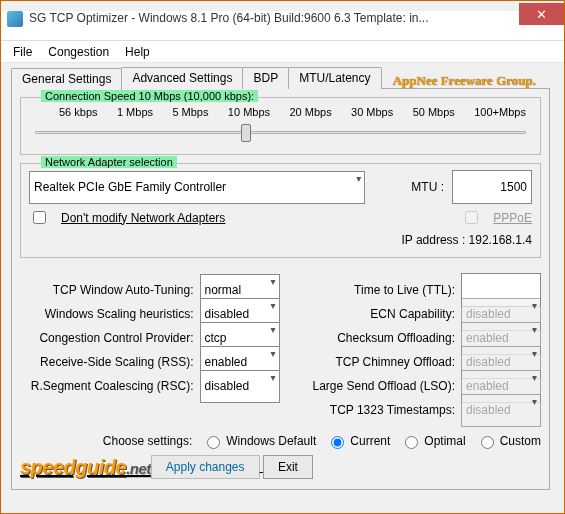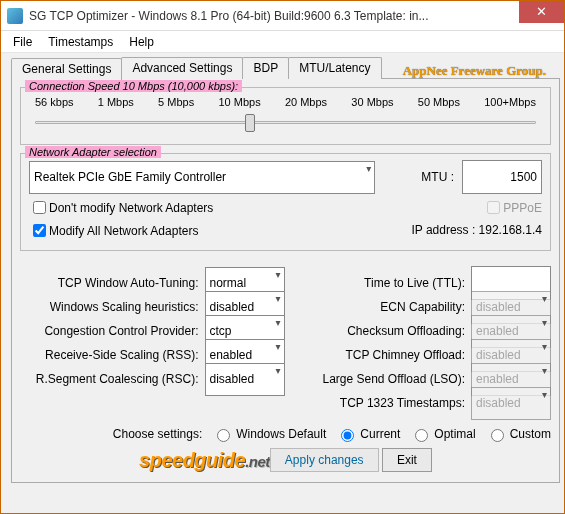--- a/index.html
+++ b/index.html
@@ -1,73 +1,73 @@
 <!DOCTYPE html>
 <html><head>
 <meta charset="utf-8">
 <style>
   * { box-sizing: border-box; font-family: "Segoe UI", Tahoma, sans-serif; }
   body { margin: 0; background: #fff; }
   .window { width: 565px; height: 514px; border: 1px solid #c86400; background: #f0f0f0; display: flex; flex-direction: column; }
-  .titlebar { height: 30px; background: #fff; display: flex; align-items: center; border-bottom: 1px solid #ddd; }
+  .titlebar { height: 30px; background: #fff; display: flex; align-items: flex-start; border-bottom: 1px solid #ddd; margin-top: 10px; }
   .title-icon { width: 16px; height: 16px; margin: 0 6px; background: linear-gradient(135deg,#5bc0de,#337ab7); border-radius: 2px; }
   .title-text { flex: 1; font-size: 12px; color: #333; white-space: nowrap; overflow: hidden; }
   .close-btn { width: 45px; height: 22px; background: #c75050; color: #fff; display: flex; align-items: center; justify-content: center; font-size: 13px; cursor: pointer; margin-top:-8px}
   .menubar { height: 22px; background: #fff; display: flex; align-items: center; padding: 0 4px; font-size: 12px; border-bottom: 1px solid #e6e6e6; }
   .menu-item { padding: 2px 8px; cursor: pointer; }
-  .client { flex: 1; padding: 4px 4px 8px 10px; position: relative; }
+  .client { flex: 1; padding: 4px 14px 8px 10px; position: relative; }
   .tabs { display: flex; font-size: 12px; position: relative; z-index: 2; }
   .tab { padding: 3px 10px 4px 10px; border: 1px solid #aaa; border-bottom: none; background: #f0f0f0; margin-right: -1px; border-radius: 2px 2px 0 0; cursor: pointer; }
   .tab.active { background: #f0f0f0; position: relative; top: 1px; }
   .tab-body { border: 1px solid #aaa; padding: 8px 8px 10px 8px; font-size: 12px; margin-top: -1px; }
   .watermark { position: absolute; right: 14px; top: 6px; font-size: 13px; font-weight: bold; color: #f49b00; font-family: "Comic Sans MS", cursive; text-shadow: 0 0 1px #333; }
   .fieldset { border: 1px solid #bbb; padding: 6px 8px 10px 8px; margin-bottom: 8px; position: relative; }
-  .legend { position: absolute; top: -8px; left: 4px; background: #f9a8d4; padding: 0 4px; font-size: 11px; font-style: italic; }
-  .slider-labels { display: flex; justify-content: space-between; font-size: 11px; padding: 2px 6px 0 6px; }
+  .legend { position: absolute; top: -8px; left: 20px; background: #86efac; padding: 0 4px; font-size: 11px; }
+  .slider-labels { display: flex; justify-content: space-between; font-size: 11px; padding: 2px 6px 0 6px; margin-left: 24px; }
   .slider-track { position: relative; height: 24px; margin: 2px 6px 0 6px; }
   .track-line { position: absolute; top: 11px; left: 0; right: 0; height: 3px; background: #e7e7e7; border: 1px solid #b0b0b0; border-radius: 1px; }
   .thumb { position: absolute; top: 4px; width: 10px; height: 18px; background: #ddd; border: 1px solid #777; border-radius: 2px; cursor: pointer; }
   .na-row { display: flex; align-items: center; gap: 8px; }
   .combo { flex: 1; height: 33px; border: 1px solid #888; background: #fff; font-size: 12px; padding: 1px 4px; appearance: none; }
   .combo-wrap { position: relative; display: inline-block; }
   .combo-wrap::after { content: "▾"; position: absolute; right: 4px; top: 2px; font-size: 10px; color: #555; pointer-events: none; }
   .txt { height: 34px; border: 1px solid #888; background: #fff; font-size: 12px; padding: 1px 4px; text-align: right; width: 80px; }
-  .chk { display: flex; align-items: center; gap: 0; font-size: 12px; margin-top: 4px; }
+  .chk { display: flex; align-items: center; gap: 12px; font-size: 12px; margin-top: 4px; text-decoration: underline; }
   .chk input { width: 13px; height: 13px; }
   .chk.disabled { color: #999; }
   .ip { text-align: right; margin-top: 6px; font-size: 12px; }
   .cols { display: flex; gap: 2px; margin-top: 19px; }
   .col { flex: 1; }
   .setting-row { display: flex; align-items: center; justify-content: flex-end; gap: 6px; margin: 2px 0; height: 22px; }
   .setting-row label { flex: 1; text-align: right; font-size: 12px; white-space: nowrap; }
   .setting-row .combo-wrap { width: 80px; }
   .setting-row .combo-wrap select { width: 80px; }
   .setting-row input.txt { width: 80px; }
   .bottom-row { display: flex; align-items: center; justify-content: flex-end; gap: 10px; margin-top: 10px; font-size: 12px; }
   .radio { display: inline-flex; align-items: center; gap: 3px; }
-  .footer { display: flex; align-items: center; justify-content: center; margin-top: 6px; }
+  .footer { display: flex; align-items: center; justify-content: flex-start; margin-top: 6px; text-decoration: underline; }
   .logo { font-family: Arial, sans-serif; font-size: 20px; font-weight: bold; font-style: italic; letter-spacing: -0.5px; }
   .logo .s1 { color: #ff9a00; text-shadow: 1px 1px 0 #555; }
   .logo .s2 { color: #555; text-shadow: 1px 1px 0 #bbb; font-size: 15px; font-style: italic; }
   .btn { height: 24px; padding: 0 14px; font-size: 12px; border: 1px solid #999; background: #e9e9e9; cursor: pointer; }
   .btn.disabled { color: #0369a1; border-color: #bbb; }
   select:disabled, input:disabled { background: #f0f0f0; color: #888; }
 </style>
 </head>
 <body>
 
 <div class="window">
   <div class="titlebar">
     <div class="title-icon"></div>
     <div class="title-text">SG TCP Optimizer - Windows 8.1 Pro (64-bit) Build:9600 6.3  Template: in...</div>
     <div class="close-btn">✕</div>
   </div>
   <div class="menubar">
     <div class="menu-item">File</div>
-    <div class="menu-item">Timestamps</div>
+    <div class="menu-item">Congestion</div>
     <div class="menu-item">Help</div>
   </div>
   <div class="client">
     <div class="tabs">
       <div class="tab active">General Settings</div>
       <div class="tab">Advanced Settings</div>
       <div class="tab">BDP</div>
       <div class="tab">MTU/Latency</div>
       <div class="watermark">AppNee Freeware Group.</div>
     </div>
@@ -102,24 +102,20 @@
           <span style="width:30px;"></span>
           <label>MTU :</label>
           <input class="txt" value="1500" style="">
         </div>
         <div style="display:flex;">
           <div style="flex:1;">
             <label class="chk">
                 <input type="checkbox" style=""> 
                 <span>Don't modify Network Adapters</span>
               </label>
-            <label class="chk">
-                <input type="checkbox" checked="" style=""> 
-                <span>Modify All Network Adapters</span>
-              </label>
           </div>
           <div style="text-align:right;">
             <label class="chk disabled" style="justify-content:flex-end;">
                 <input type="checkbox" disabled="" style=""> 
                 <span>PPPoE</span>
               </label>
             <div class="ip">IP address : 192.168.1.4</div>
           </div>
         </div>
       </div>

